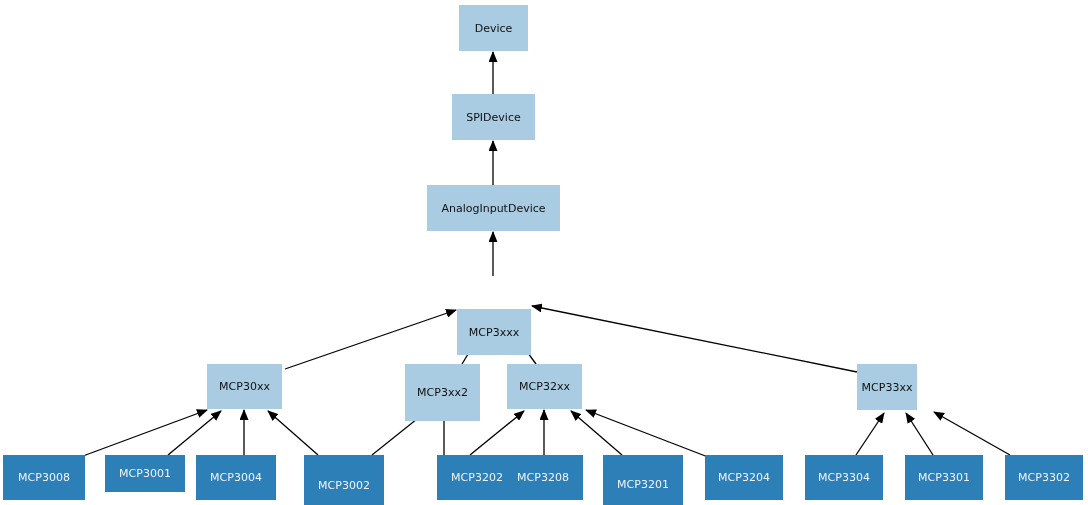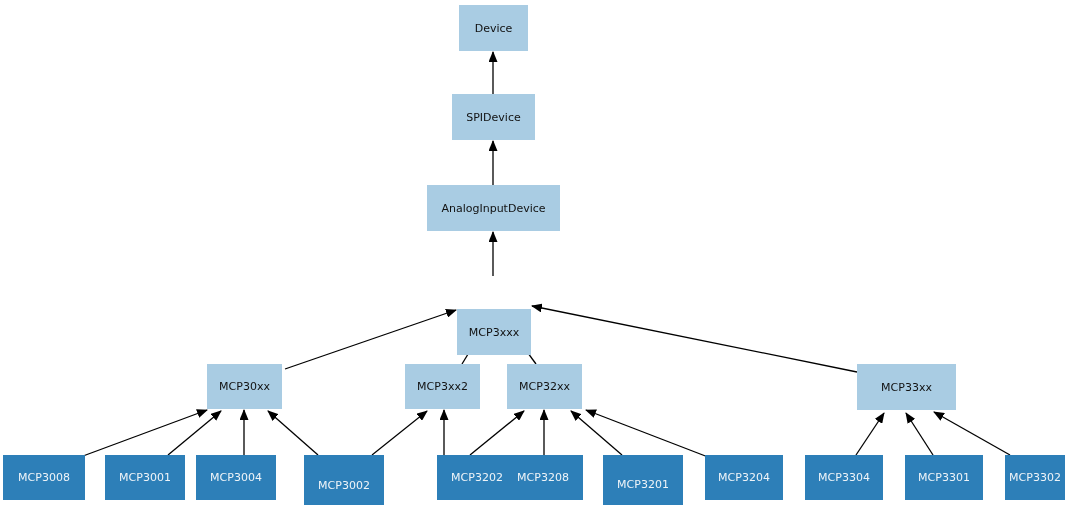--- a/index.html
+++ b/index.html
@@ -85,33 +85,33 @@
     </div>
     <div class="node parent" style="left: 427px; top: 185px; width: 133px; height: 46px;">
       <span>AnalogInputDevice</span>
     </div>
     <div class="node parent" style="left: 457px; top: 276px; width: 74px; height: 46px; margin-top: 33px;">
       <span>MCP3xxx</span>
     </div>
     <div class="node parent" style="left: 207px; top: 364px; width: 75px; height: 45px;">
       <span>MCP30xx</span>
     </div>
-    <div class="node parent" style="left: 405px; top: 364px; width: 75px; height: 45px;">
+    <div class="node parent" style="left: 405px; top: 364px; width: 75px; height: 57px;">
       <span>MCP3xx2</span>
     </div>
     <div class="node parent" style="left: 507px; top: 364px; width: 75px; height: 45px;">
       <span>MCP32xx</span>
     </div>
-    <div class="node parent" style="left: 857px; top: 364px; width: 99px; height: 46px; text-align: right;">
+    <div class="node parent" style="left: 857px; top: 364px; width: 60px; height: 46px; text-align: right;">
       <span>MCP33xx</span>
     </div>
     <div class="node leaf" style="left: 3px; top: 455px; width: 82px; height: 45px;">
       <span>MCP3008</span>
     </div>
-    <div class="node leaf" style="left: 105px; top: 455px; width: 80px; height: 45px;">
+    <div class="node leaf" style="left: 105px; top: 455px; width: 80px; height: 37px;">
       <span>MCP3001</span>
     </div>
     <div class="node leaf" style="left: 196px; top: 455px; width: 80px; height: 45px;">
       <span>MCP3004</span>
     </div>
     <div class="node leaf" style="left: 304px; top: 455px; width: 80px; height: 60px; align-items: center;">
       <span>MCP3002</span>
     </div>
     <div class="node leaf" style="left: 405px; top: 455px; width: 80px; height: 45px; margin-left: 32px;">
       <span>MCP3202</span>
@@ -124,16 +124,16 @@
     </div>
     <div class="node leaf" style="left: 705px; top: 455px; width: 78px; height: 45px; align-items: center;">
       <span>MCP3204</span>
     </div>
     <div class="node leaf" style="left: 805px; top: 455px; width: 78px; height: 45px;">
       <span>MCP3304</span>
     </div>
     <div class="node leaf" style="left: 905px; top: 455px; width: 78px; height: 45px;">
       <span>MCP3301</span>
     </div>
-    <div class="node leaf" style="left: 1005px; top: 455px; width: 60px; height: 45px;">
+    <div class="node leaf" style="left: 1005px; top: 455px; width: 78px; height: 45px;">
       <span>MCP3302</span>
     </div>
   </div>
 
 </body></html>

